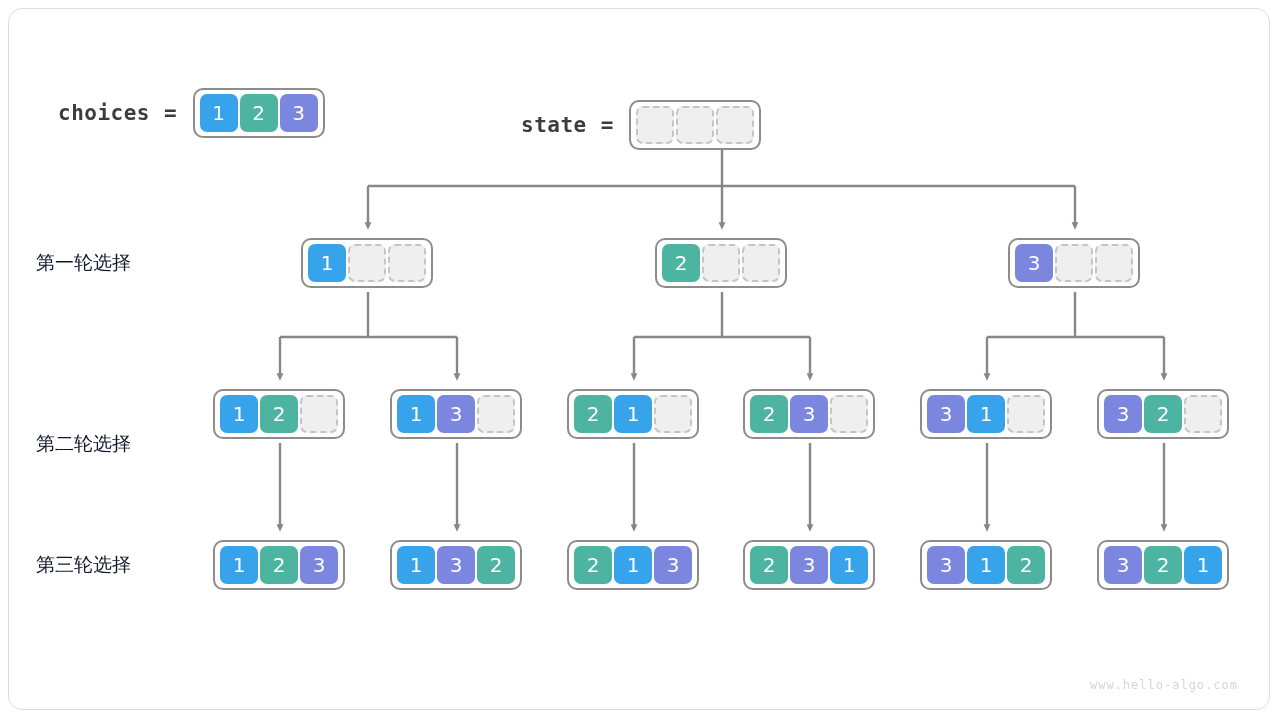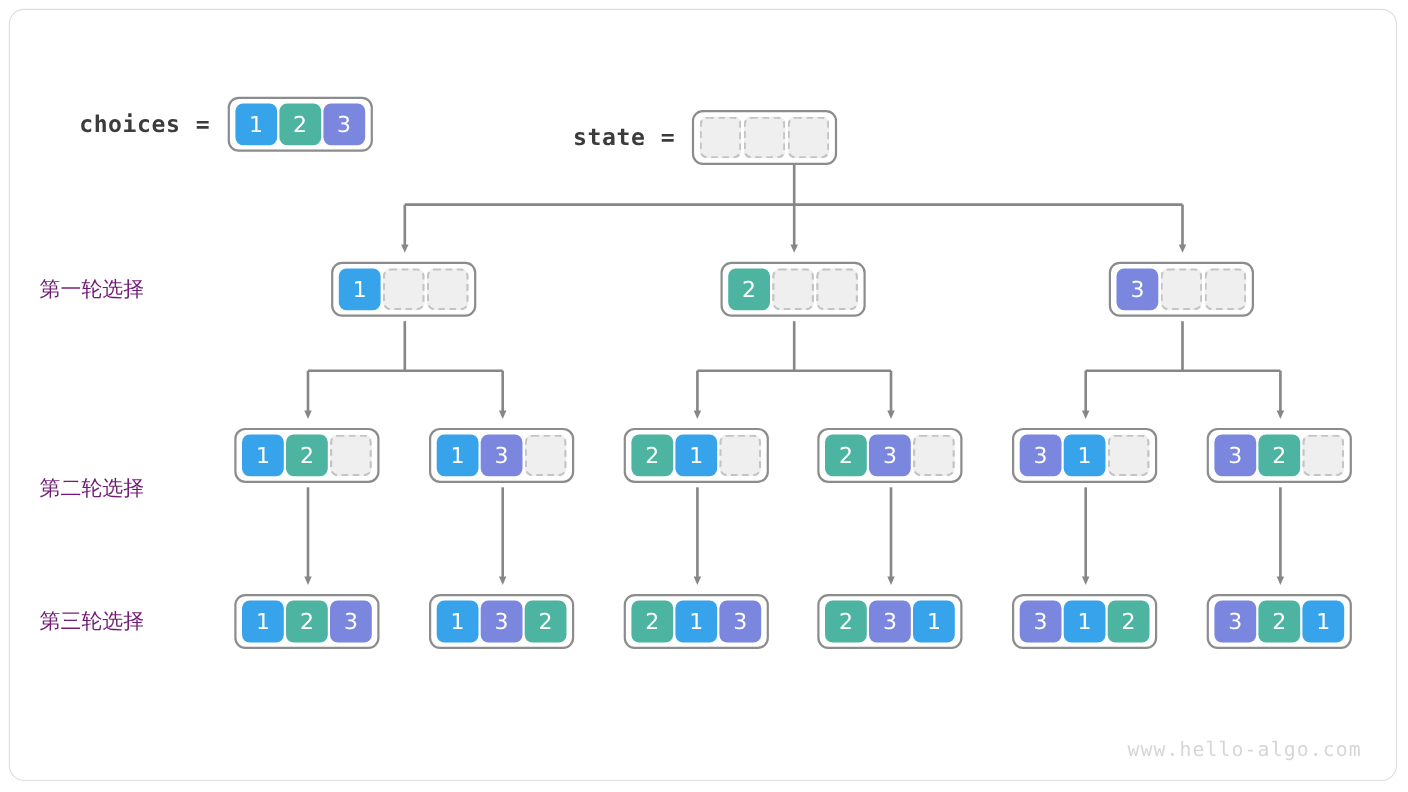--- a/index.html
+++ b/index.html
@@ -80,30 +80,30 @@
   .cell.empty {
     background: #efefef;
     border: 2px dashed #c4c4c4;
     color: transparent;
   }
   
   .row-label {
     position: absolute;
     font-family: "DejaVu Sans", sans-serif;
     font-size: 19px;
-    color: #701a75;
+    color: #0f172a;
     white-space: nowrap;
   }
   
   #watermark {
     position: absolute;
     right: 42px;
     bottom: 28px;
     font-family: "DejaVu Sans Mono", monospace;
-    font-size: 18px;
+    font-size: 12px;
     color: #d6d6d6;
     letter-spacing: 1px;
   }
 </style>
 </head>
 <body>
 
 <div id="page">
   <div id="frame"></div>
 
@@ -138,21 +138,21 @@
 
       <path d="M280,443 L280,528" marker-end="url(#arrow)"></path>
       <path d="M457,443 L457,528" marker-end="url(#arrow)"></path>
       <path d="M634,443 L634,528" marker-end="url(#arrow)"></path>
       <path d="M810,443 L810,528" marker-end="url(#arrow)"></path>
       <path d="M987,443 L987,528" marker-end="url(#arrow)"></path>
       <path d="M1164,443 L1164,528" marker-end="url(#arrow)"></path>
     </g>
   </svg>
 
-  <div class="assign" style="left:72px; top:88px;text-align:center;">
+  <div class="assign" style="left:58px; top:88px;text-align:center;">
     <span class="lbl">choices</span>
     <span class="eq">=</span>
     <span class="node inline" id="choices-node">
         <div class="cell" style="background: rgb(54, 163, 235);">1</div>
         <div class="cell" style="background: rgb(76, 180, 160);">2</div>
         <div class="cell" style="background: rgb(123, 134, 222);">3</div>
       </span>
   </div>
 
   <div class="assign" style="left:521px; top:100px;">

